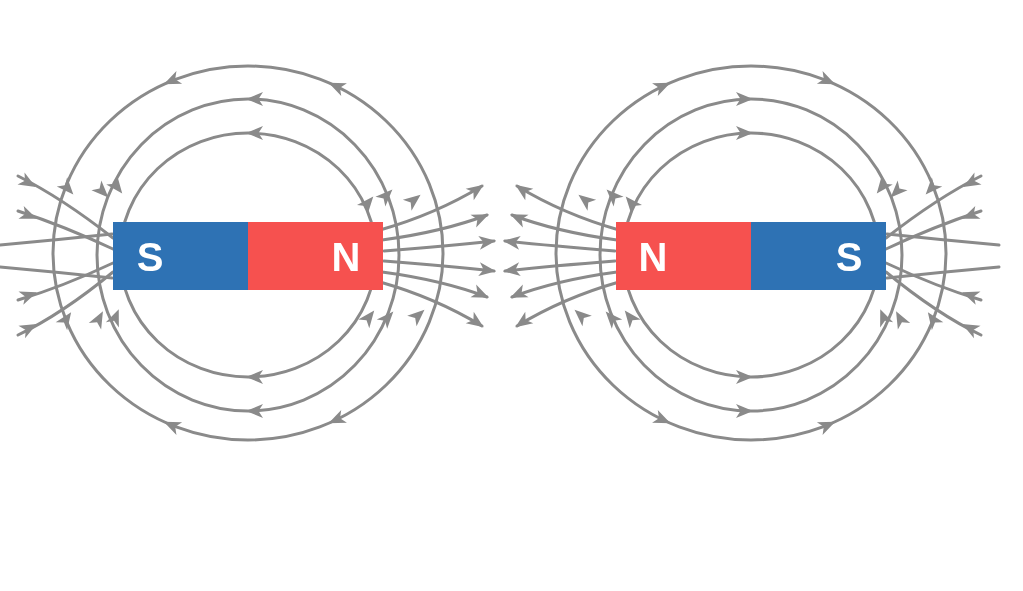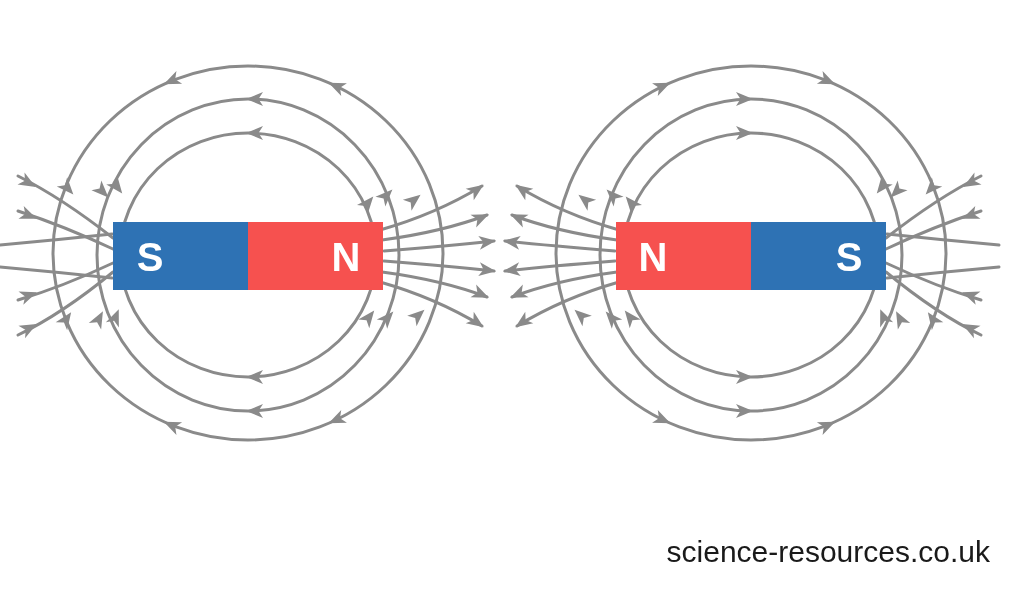--- a/index.html
+++ b/index.html
@@ -122,14 +122,13 @@
           <polygon points="2,0 -15,-7 -10.5,0 -15,7" transform="translate(964 293) rotate(200)" fill="#8a8a8a"></polygon>
           <path d="M 981 335 Q 937 314 886 272" fill="none" stroke="#8a8a8a" stroke-width="3" stroke-linecap="round"></path>
           <polygon points="2,0 -15,-7 -10.5,0 -15,7" transform="translate(964 325) rotate(208)" fill="#8a8a8a"></polygon>
         </g>
         <rect x="616" y="222" width="135" height="68" fill="#f6514f"></rect>
         <rect x="751" y="222" width="135" height="68" fill="#2e72b4"></rect>
         <text x="653" y="271" text-anchor="middle" style="font:bold 40px 'Liberation Sans',sans-serif;fill:#ffffff">N</text>
         <text x="849" y="271" text-anchor="middle" style="font:bold 40px 'Liberation Sans',sans-serif;fill:#ffffff">S</text>
       </g>
     </svg>
-  <div class="watermark">science-resources.co.uk</div>
 </div>
 
 </body></html>

